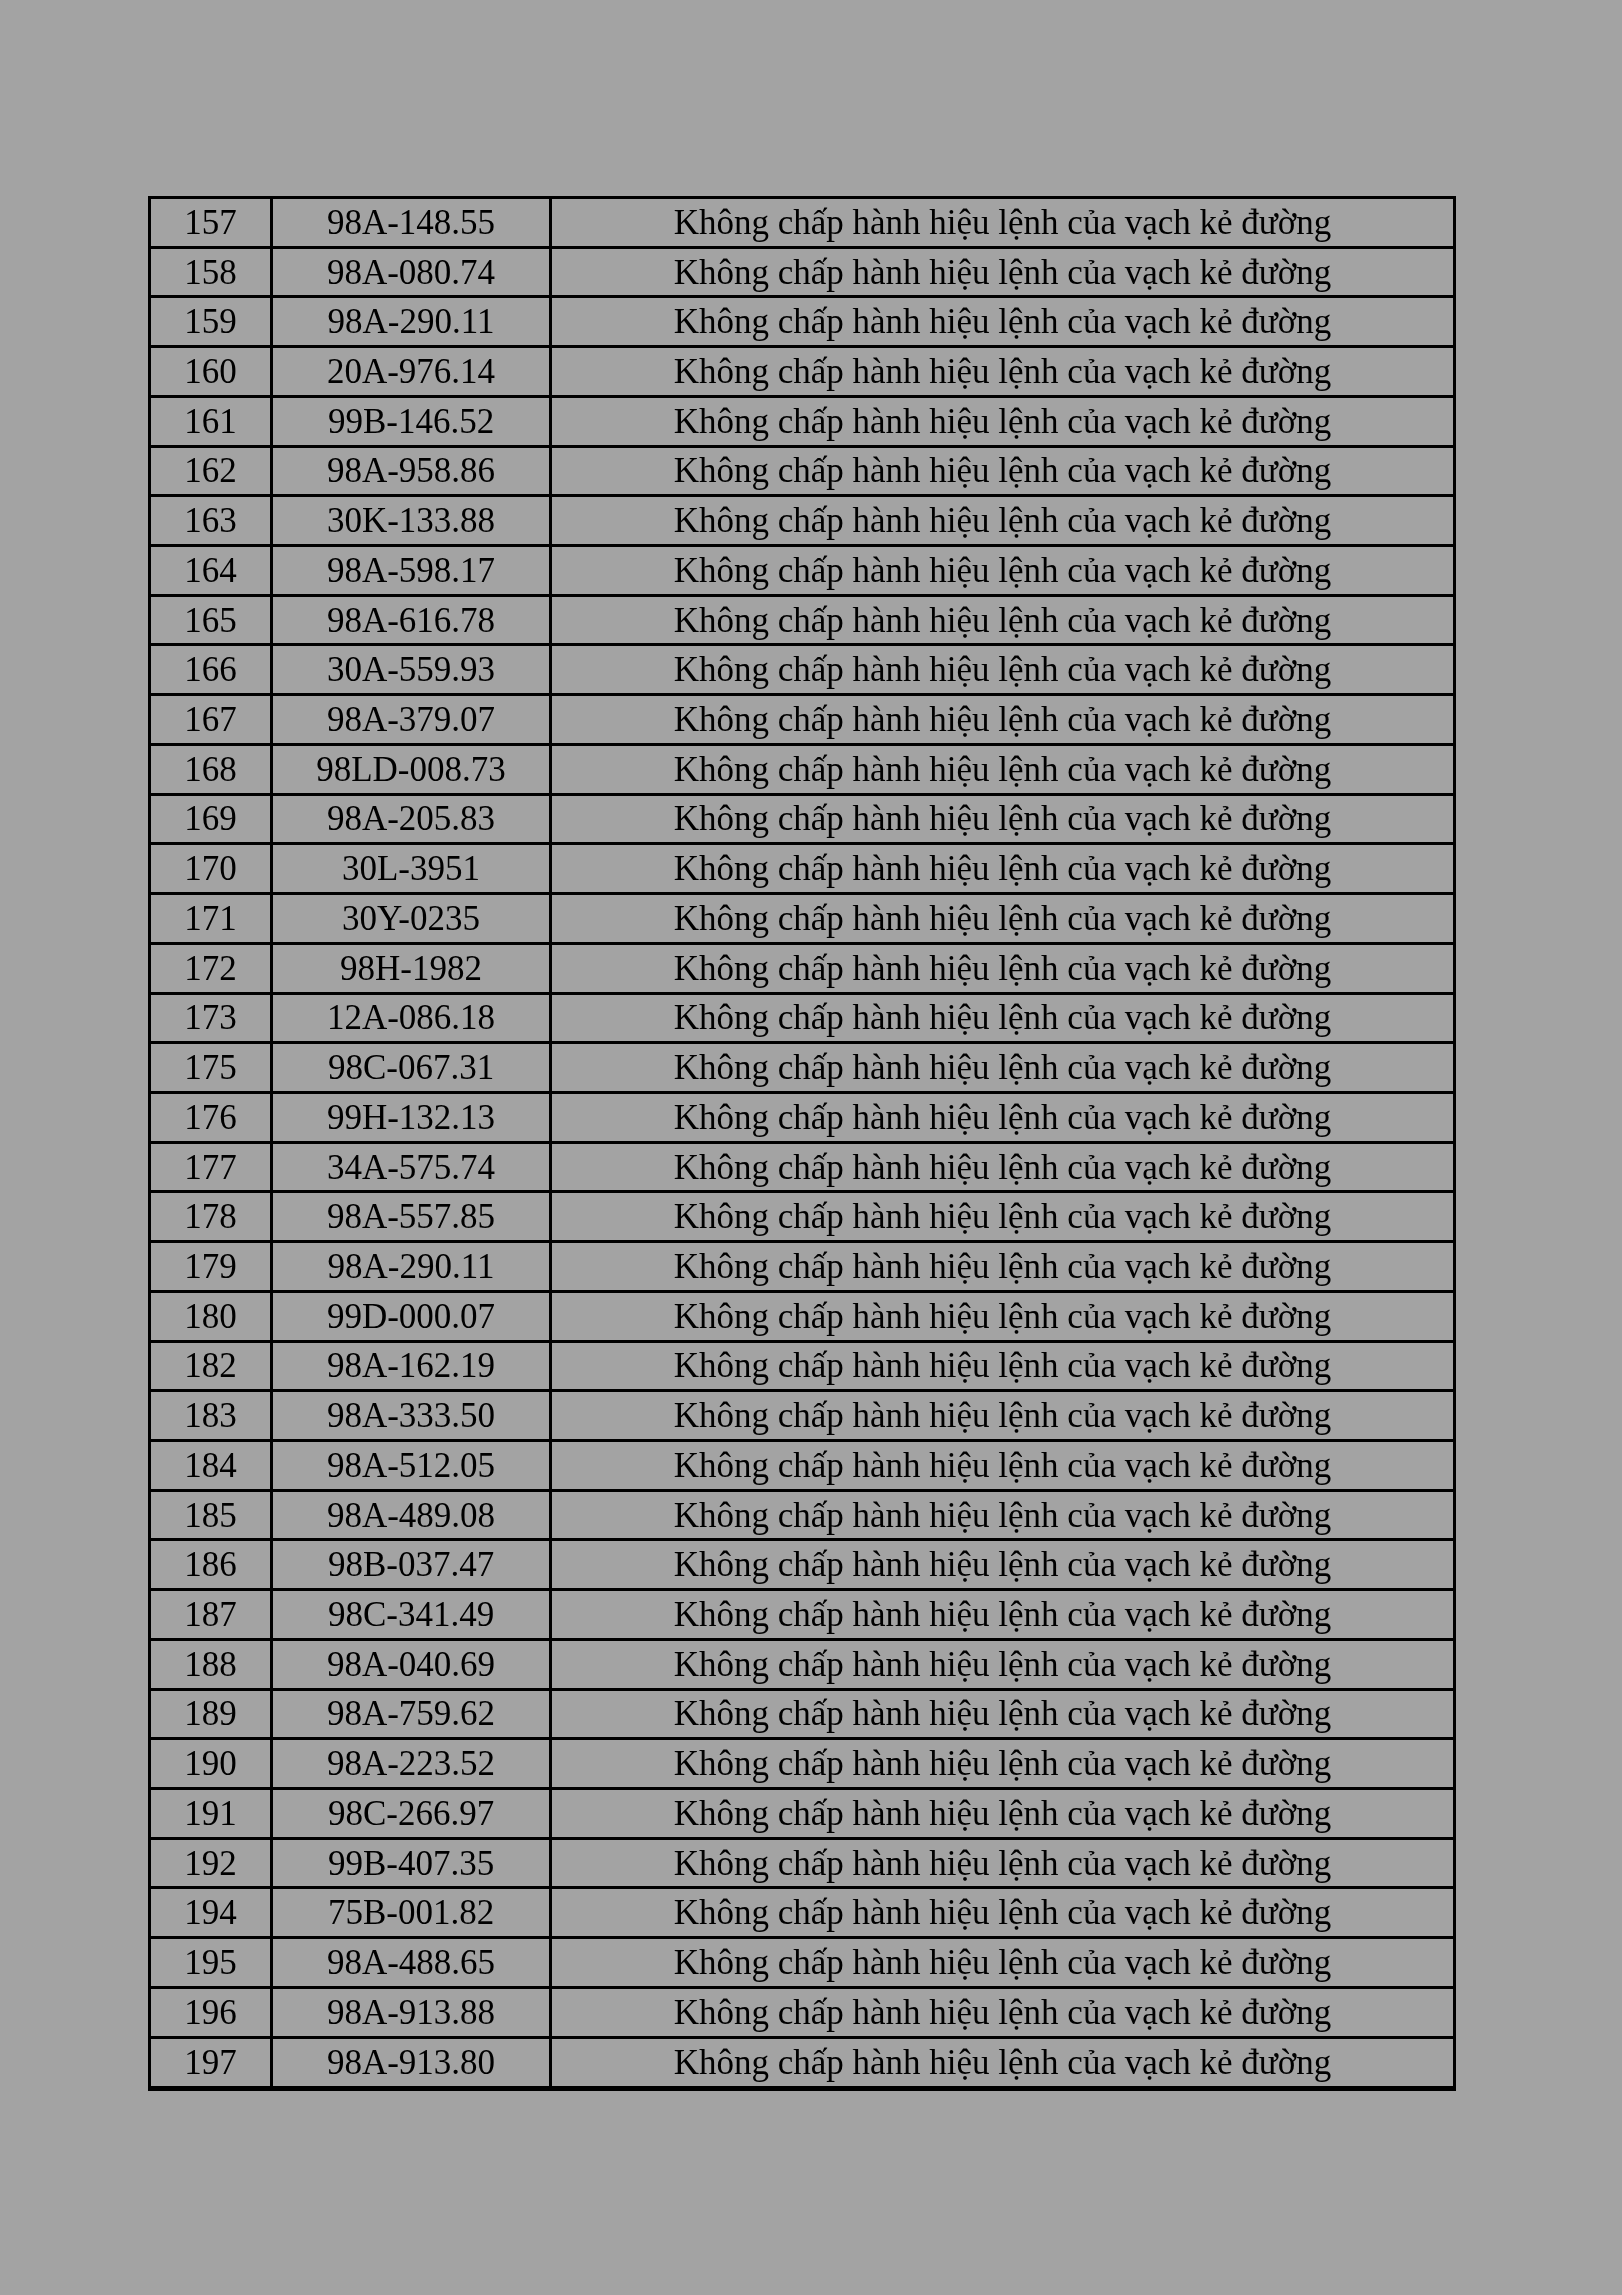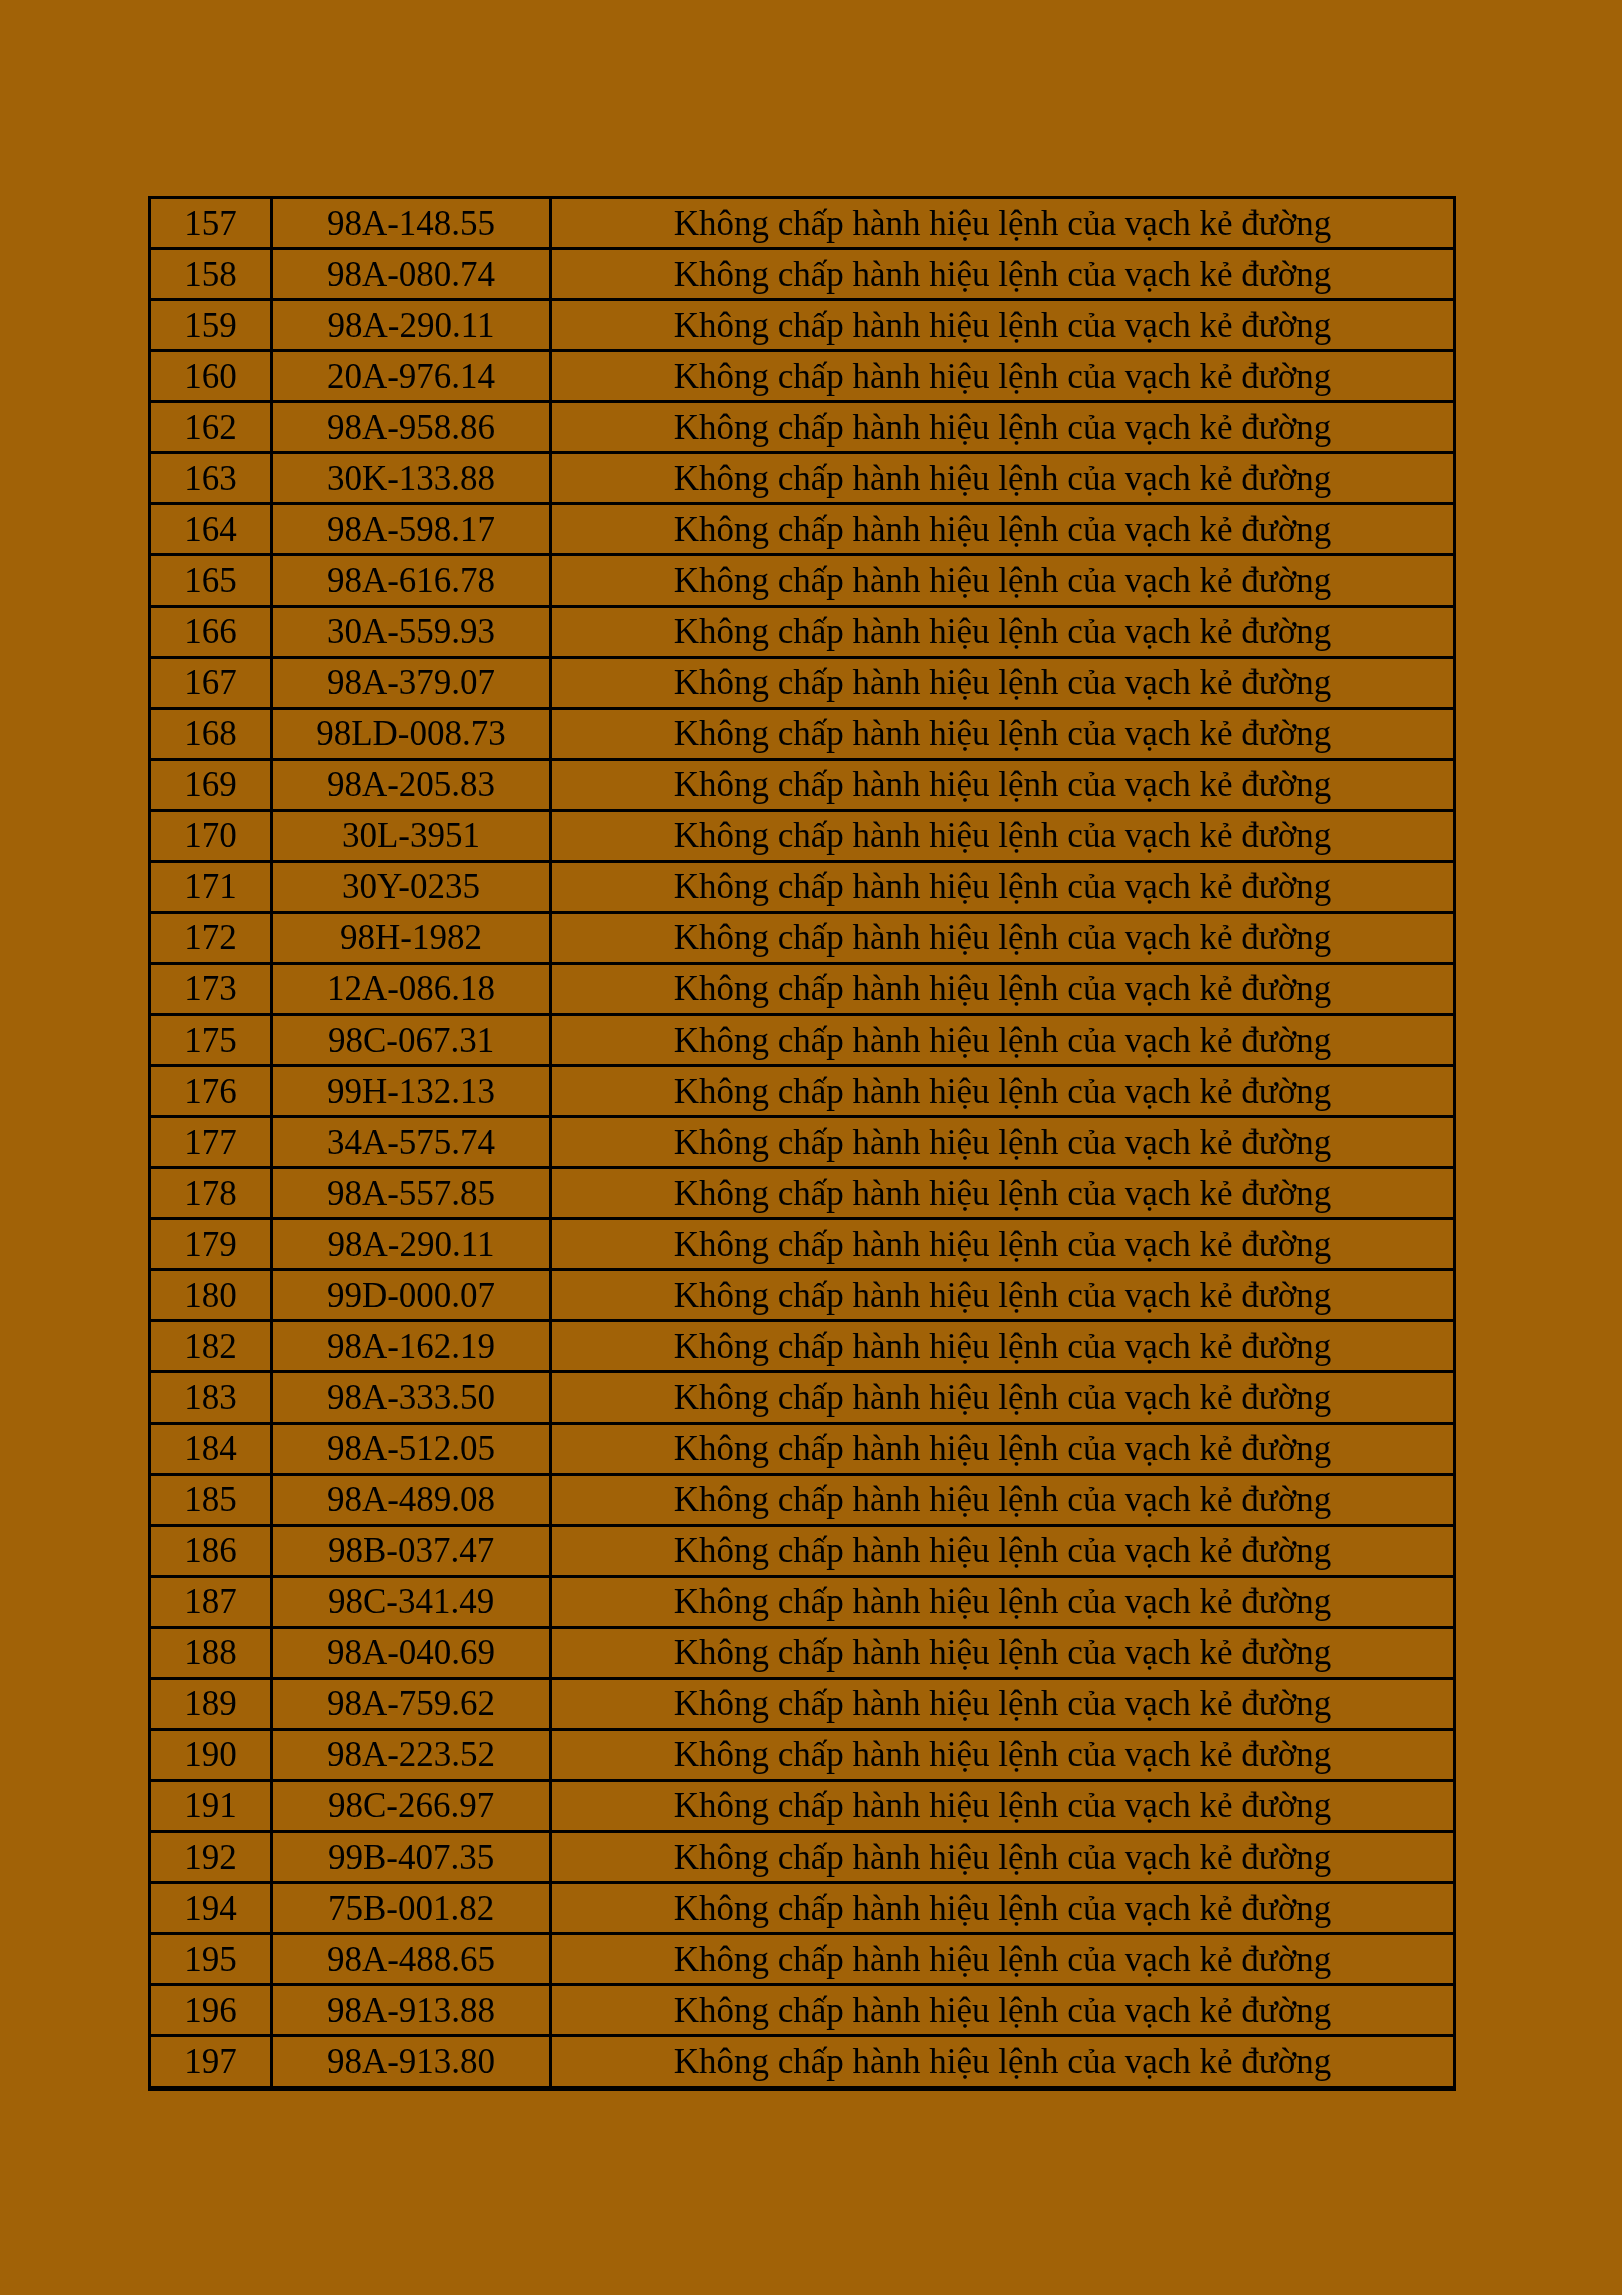--- a/index.html
+++ b/index.html
@@ -12,21 +12,21 @@
     background: #ffffff;
     position: relative;
     font-family: "Liberation Serif", "DejaVu Serif", serif;
   }
   .page {
     position: absolute;
     left: 0;
     top: 0;
     width: 1623px;
     height: 2295px;
-    background: #a16207;
+    background: #a3a3a3;
     overflow: hidden;
   }
   table.violations {
     position: absolute;
     left: 148px;
     top: 196px;
     width: 1306px;
     height: 1895px;
     border-collapse: collapse;
     table-layout: fixed;
@@ -77,20 +77,25 @@
     <td>159</td>
     <td>98A-290.11</td>
     <td>Không chấp hành hiệu lệnh của vạch kẻ đường</td>
   </tr>
         <tr>
     <td>160</td>
     <td>20A-976.14</td>
     <td>Không chấp hành hiệu lệnh của vạch kẻ đường</td>
   </tr>
         <tr>
+    <td>161</td>
+    <td>99B-146.52</td>
+    <td>Không chấp hành hiệu lệnh của vạch kẻ đường</td>
+  </tr>
+        <tr>
     <td>162</td>
     <td>98A-958.86</td>
     <td>Không chấp hành hiệu lệnh của vạch kẻ đường</td>
   </tr>
         <tr>
     <td>163</td>
     <td>30K-133.88</td>
     <td>Không chấp hành hiệu lệnh của vạch kẻ đường</td>
   </tr>
         <tr>

